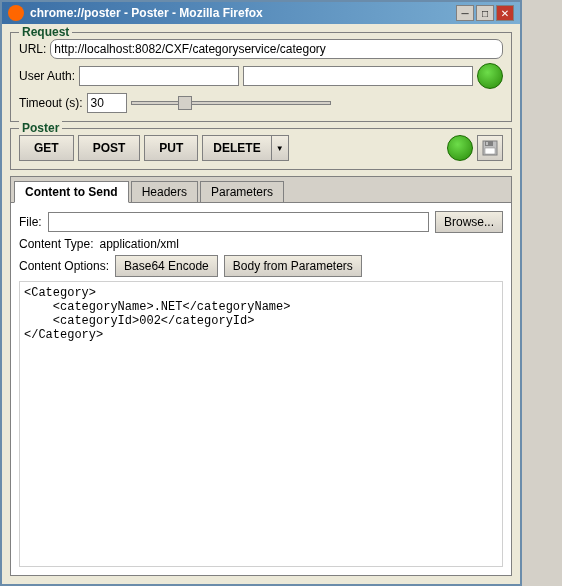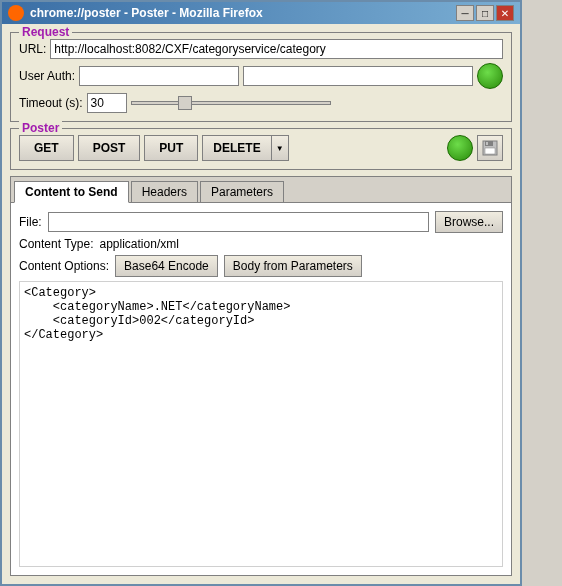--- a/index.html
+++ b/index.html
@@ -87,21 +87,21 @@
     }
 
     .groupbox-title {
       position: absolute;
       top: -8px;
       left: 8px;
       background: #ece9d8;
       padding: 0 3px;
       font-size: 12px;
       font-weight: bold;
-      color: #a21caf;
+      color: #14532d;
     }
 
     .form-row {
       display: flex;
       align-items: center;
       margin-bottom: 4px;
       gap: 4px;
     }
 
     .form-row:last-child { margin-bottom: 0; }
@@ -116,20 +116,21 @@
       height: 20px;
       border: 1px solid #808080;
       background: white;
       padding: 1px 3px;
       font-size: 12px;
       outline: none;
     }
 
     .url-input {
       flex: 1;
+      border-radius: 7px;
     }
 
     .user-auth-input1 {
       width: 160px;
     }
     .user-auth-input2 {
       flex: 1;
     }
 
     .timeout-input {

